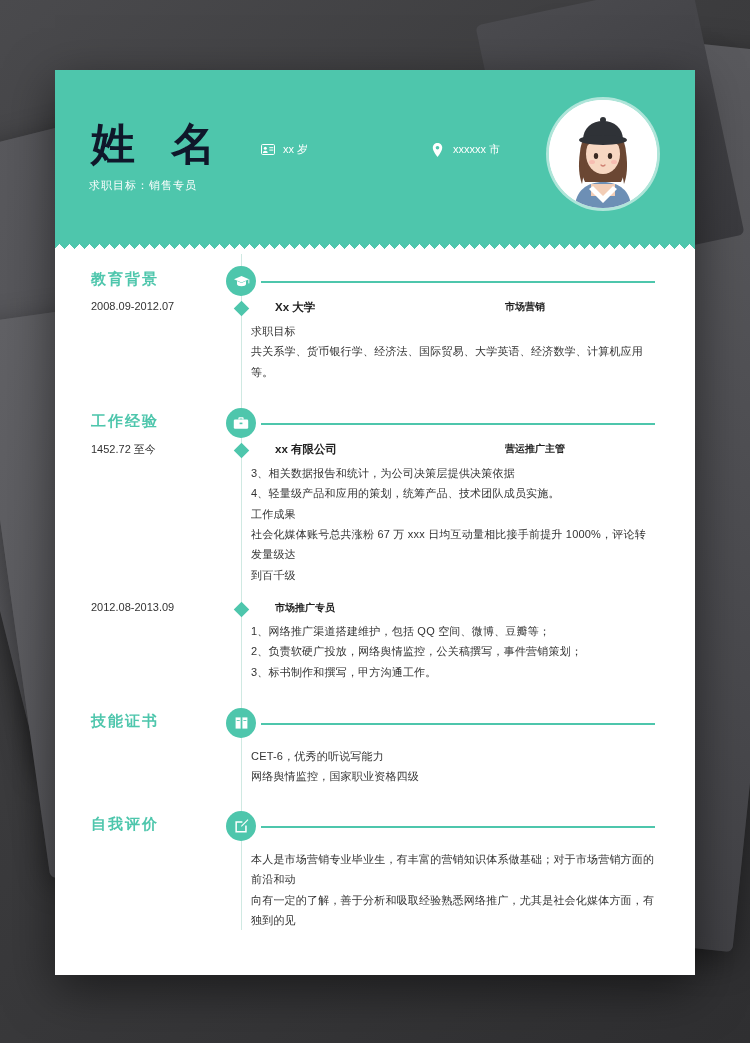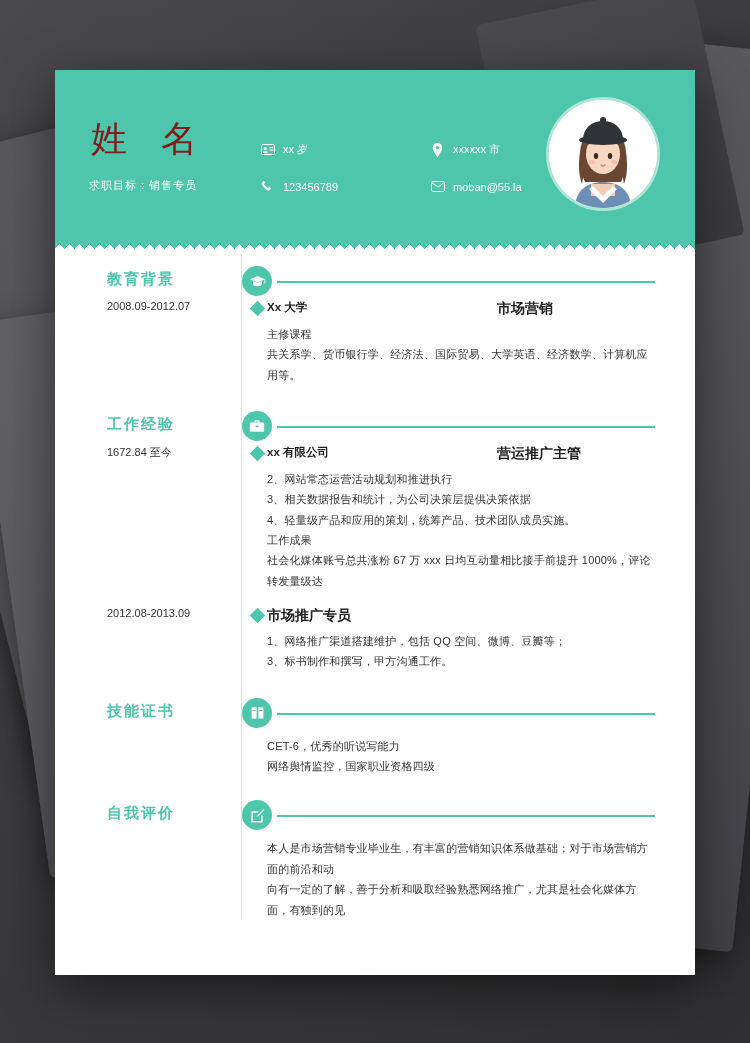--- a/index.html
+++ b/index.html
@@ -99,23 +99,23 @@
     height: 10px;
     background:
       linear-gradient(-45deg, transparent 50%, #4ec6ac 50%) 0 0/10px 10px repeat-x,
       linear-gradient(45deg, transparent 50%, #4ec6ac 50%) 0 0/10px 10px repeat-x;
     filter: none;
   }
   .name {
     position: absolute;
     left: 36px;
     top: 45px;
-    color: #7f1d1d;
-    font-size: 36px;
-    font-weight: normal;
+    color: #0f172a;
+    font-size: 44px;
+    font-weight: bold;
     letter-spacing: 12px;
   }
   .job-target {
     position: absolute;
     left: 34px;
     top: 108px;
     color: #ffffff;
     font-size: 11px;
     letter-spacing: 1px;
   }
@@ -169,21 +169,20 @@
     left: 186px;
     top: 14px;
     bottom: 0;
     width: 1px;
     background: #cfe9e2;
   }
 
   .section {
     position: relative;
     margin-bottom: 6px;
-    padding-left: 16px;
   }
   .sec-head {
     position: relative;
     height: 34px;
   }
   .sec-title {
     position: absolute;
     left: 36px;
     top: 4px;
     color: #4ec6ac;
@@ -233,29 +232,30 @@
     top: 3px;
     width: 11px;
     height: 11px;
     background: #4ec6ac;
     transform: rotate(45deg);
   }
   .entry-head {
     position: relative;
     display: flex;
     margin-bottom: 6px;
+    margin-left: 24px;
   }
   .org {
     font-size: 11.5px;
     color: #222;
     font-weight: bold;
     width: 230px;
   }
   .role {
-    font-size: 14px;
+    font-size: 10px;
     color: #222;
     font-weight: bold;
     text-align: center;
   }
   .line {
     font-size: 11px;
     color: #333;
     line-height: 1.85;
     letter-spacing: .2px;
   }
@@ -300,39 +300,20 @@
         <div class="contact-cell">
           <span class="ico">
             <svg width="11" height="14" viewBox="0 0 11 14">
                 <path d="M5.5 0C2.9 0 .8 2.1.8 4.7c0 3.4 4.7 9.3 4.7 9.3s4.7-5.9 4.7-9.3C10.2 2.1 8.1 0 5.5 0z" fill="#fff"></path>
                 <circle cx="5.5" cy="4.7" r="1.8" fill="#4ec6ac"></circle>
               </svg>
           </span>
           <span>xxxxxx 市</span>
         </div>
       </div>
-      <div class="contact-row">
-        <div class="contact-cell">
-          <span class="ico">
-            <svg width="13" height="13" viewBox="0 0 13 13">
-                <path d="M2.6.8 4.4 2.6 3 4c.7 1.6 2.4 3.3 4 4l1.4-1.4 1.8 1.8-1.6 1.6c-.5.5-1.3.5-2 .2C4.4 9.2 2 6.8 1 4.4.7 3.7.7 2.9 1.2 2.4z" fill="#fff"></path>
-              </svg>
-          </span>
-          <span>123456789</span>
-        </div>
-        <div class="contact-cell">
-          <span class="ico">
-            <svg width="14" height="11" viewBox="0 0 14 11">
-                <rect x="0.5" y="0.5" width="13" height="10" rx="1.2" fill="none" stroke="#fff" stroke-width="1"></rect>
-                <path d="M1 1.6 7 6.1l6-4.5" fill="none" stroke="#fff" stroke-width="1"></path>
-              </svg>
-          </span>
-          <span>moban@55.la</span>
-        </div>
-      </div>
     </div>
 
     <div class="avatar">
       <svg viewBox="0 0 108 108" width="108" height="108">
         <rect width="108" height="108" fill="#ffffff"></rect>
 
         <path d="M26 108c0-17 12-26 28-26s28 9 28 26z" fill="#6d8fb5"></path>
         <path d="M42 84h24v12H42z" fill="#f2cdb6"></path>
 
         <path d="M44 86l10 10 10-10 4 3-14 14-14-14z" fill="#ffffff"></path>
@@ -379,62 +360,63 @@
         <div class="sec-line"></div>
       </div>
 
       <div class="entry">
         <div class="entry-date">2008.09-2012.07</div>
         <div class="entry-diamond"></div>
         <div class="entry-head">
           <div class="org">Xx 大学</div>
           <div class="role">市场营销</div>
         </div>
-        <div class="line">主修课程</div>
+        <div class="line">求职目标</div>
         <div class="line">共关系学、货币银行学、经济法、国际贸易、大学英语、经济数学、计算机应用等。</div>
       </div>
       <div class="spacer-18"></div>
     </div>
 
     <div class="section">
       <div class="sec-head">
         <div class="sec-title">工作经验</div>
         <div class="sec-badge">
           <svg width="16" height="14" viewBox="0 0 16 14">
               <rect x="0.8" y="3.4" width="14.4" height="9.4" rx="1.3" fill="#fff"></rect>
               <path d="M5.4 3.4V2.2c0-.6.5-1 1-1h3.2c.6 0 1 .4 1 1v1.2H9.4V2.6H6.6v.8z" fill="#fff"></path>
               <rect x="6.6" y="6.6" width="2.8" height="1.6" fill="#4ec6ac"></rect>
             </svg>
         </div>
         <div class="sec-line"></div>
       </div>
 
       <div class="entry">
-        <div class="entry-date">1672.84 至今</div>
+        <div class="entry-date">1452.72 至今</div>
         <div class="entry-diamond"></div>
         <div class="entry-head">
           <div class="org">xx 有限公司</div>
           <div class="role">营运推广主管</div>
         </div>
-        <div class="line">2、网站常态运营活动规划和推进执行</div>
         <div class="line">3、相关数据报告和统计，为公司决策层提供决策依据</div>
         <div class="line">4、轻量级产品和应用的策划，统筹产品、技术团队成员实施。</div>
         <div class="line">工作成果</div>
         <div class="line">社会化媒体账号总共涨粉 67 万 xxx 日均互动量相比接手前提升 1000%，评论转发量级达</div>
+        <div class="line">到百千级</div>
       </div>
 
       <div class="spacer-14"></div>
 
       <div class="entry">
         <div class="entry-date">2012.08-2013.09</div>
         <div class="entry-diamond"></div>
         <div class="entry-head">
           <div class="role">市场推广专员</div>
         </div>
         <div class="line">1、网络推广渠道搭建维护，包括 QQ 空间、微博、豆瓣等；</div>
+        <div class="line">2、负责软硬广投放，网络舆情监控，公关稿撰写，事件营销策划；</div>
         <div class="line">3、标书制作和撰写，甲方沟通工作。</div>
       </div>
       <div class="spacer-18"></div>
     </div>
 
     <div class="section">
       <div class="sec-head">
         <div class="sec-title">技能证书</div>
         <div class="sec-badge">
           <svg width="15" height="14" viewBox="0 0 15 14">

